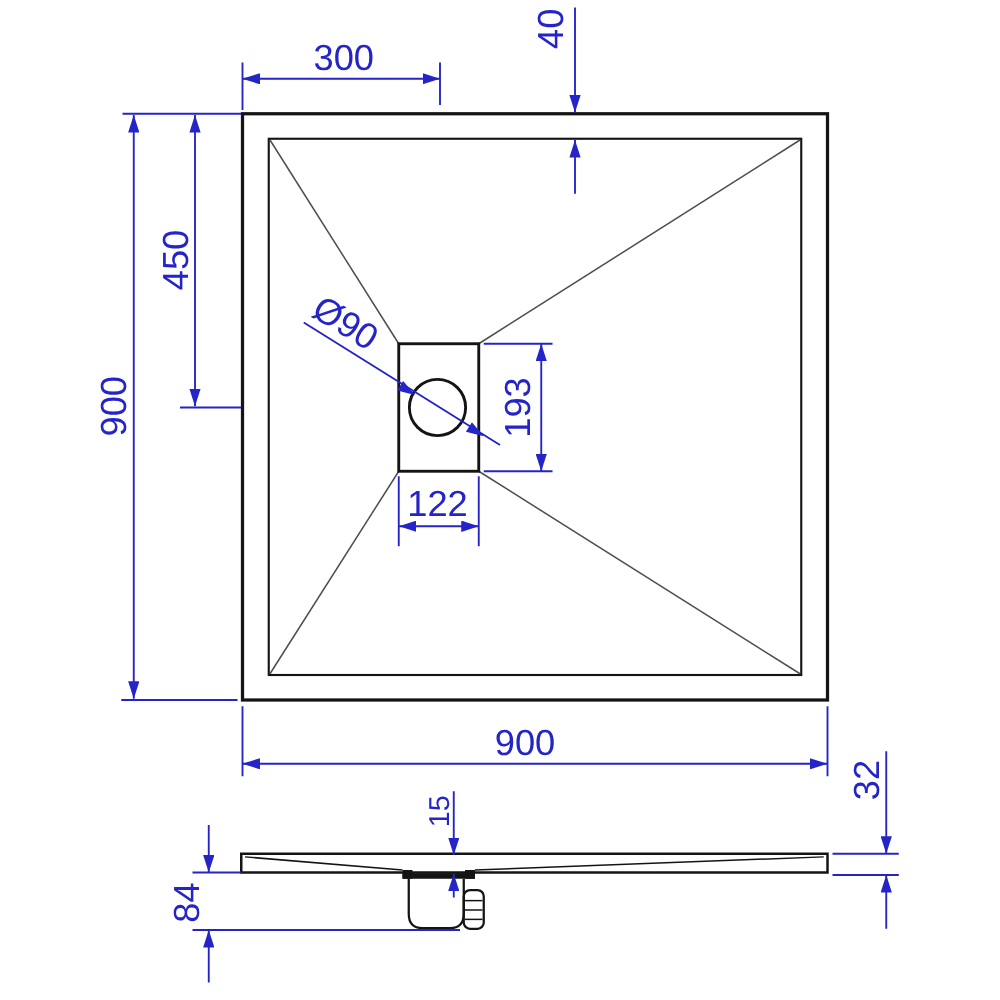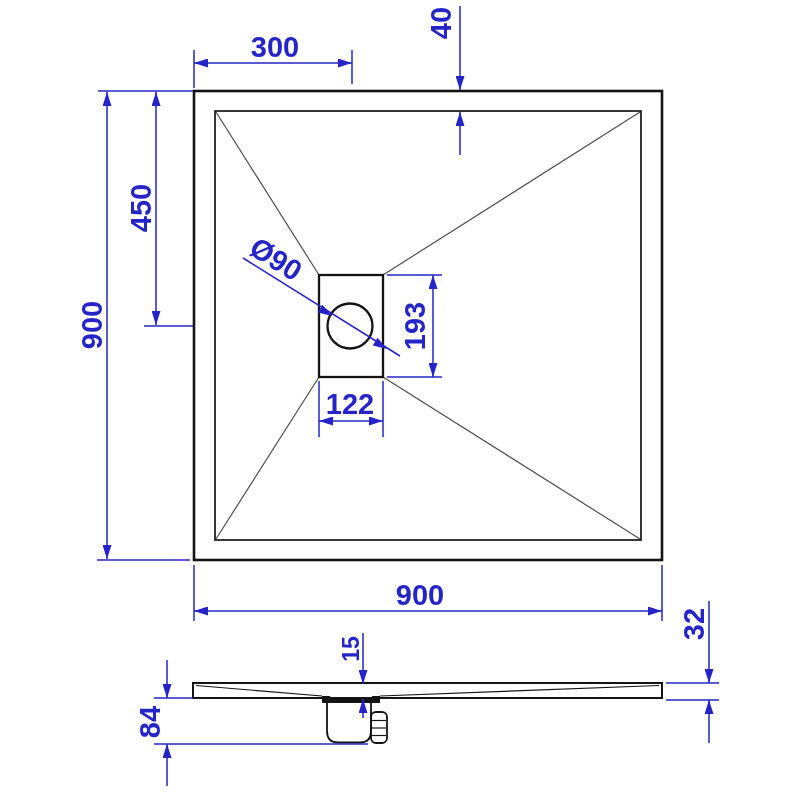--- a/index.html
+++ b/index.html
@@ -6,21 +6,20 @@
     --dim: #2424c8;
     --line: #141414;
     --diag: #4d4d4d;
     --bg: #ffffff;
   }
   html,body{margin:0;padding:0;background:var(--bg);}
   .stage{
     width:776px;height:800px;background:var(--bg);
     position:relative;overflow:hidden;
     font-family:"Liberation Sans", sans-serif;
-    font-weight:bold;
   }
   svg{display:block;}
   .outline{stroke:var(--line);fill:none;}
   .diag{stroke:var(--diag);stroke-width:1.2;fill:none;}
   .dimline{stroke:var(--dim);stroke-width:1.5;fill:none;}
   .dimtext{
     fill:var(--dim);
     font-family:"Liberation Sans", sans-serif;
     font-size:29px;
     text-anchor:middle;

